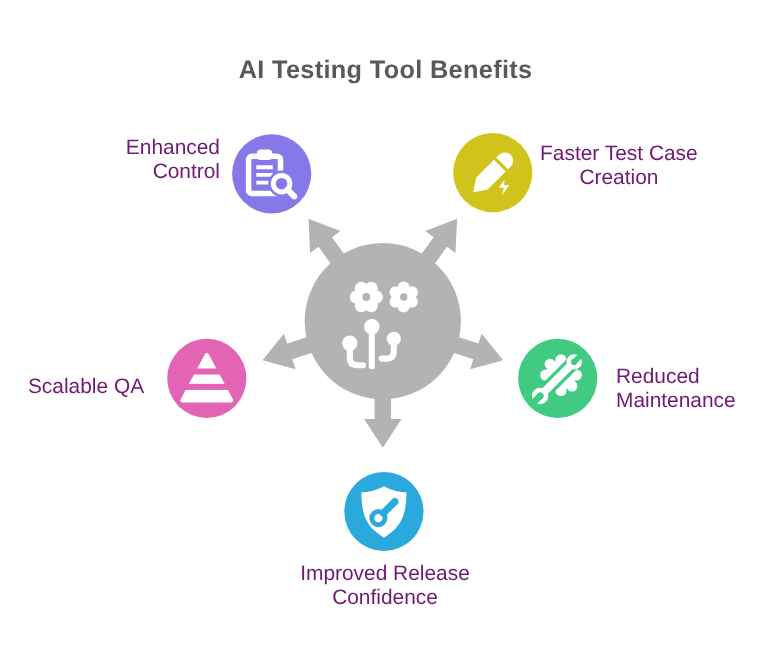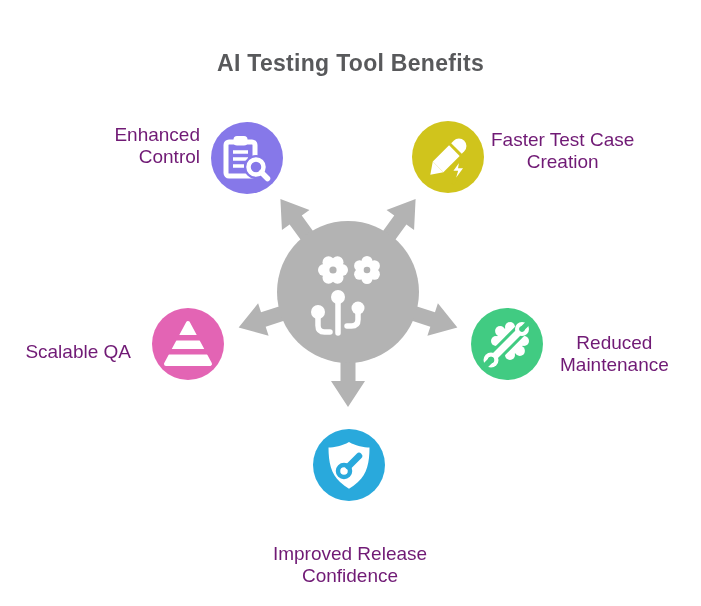--- a/index.html
+++ b/index.html
@@ -24,22 +24,22 @@
   .label{
     position:absolute;
     font-size:19px;
     line-height:22px;
     color:#701a75;
     white-space:pre-line;
   }
   .label.tl{ right:501px; top:124px; text-align:right; }
   .label.tr{ left:491px;  top:129px; text-align:center;  }
   .label.l { right:570px; top:341px; text-align:right; }
-  .label.r { left:560px;  top:332px; text-align:center;  }
-  .label.b { left:250px;  top:511px; width:200px; text-align:center;margin-top:32px; }
+  .label.r { left:560px;  top:332px; text-align:left;  }
+  .label.b { left:250px;  top:511px; width:200px; text-align:center; }
   svg{position:absolute;left:0;top:0;}
 </style>
 </head>
 <body>
 
 <div class="canvas">
 
   <div class="title">AI Testing Tool Benefits</div>
 
   <svg width="701" height="606" viewBox="0 0 701 606">

